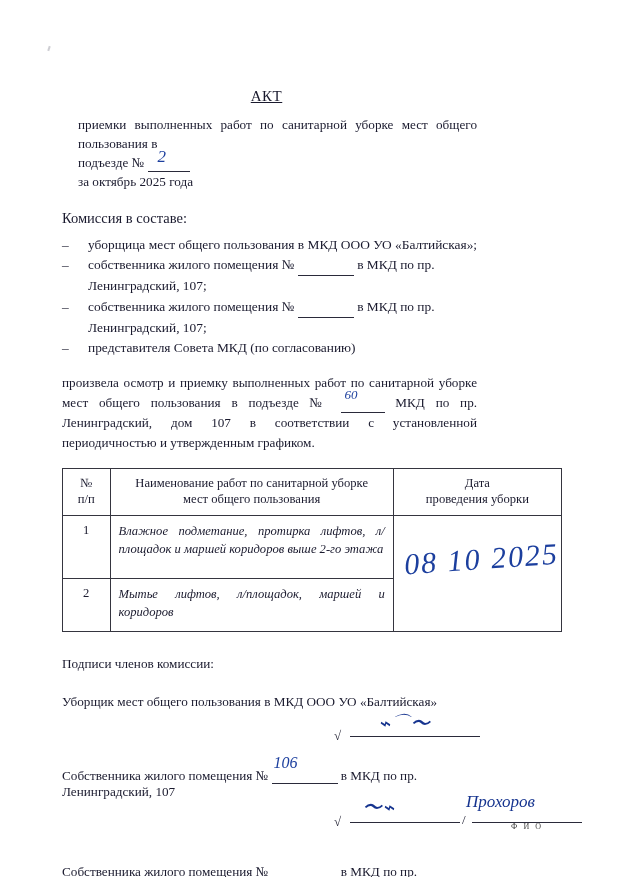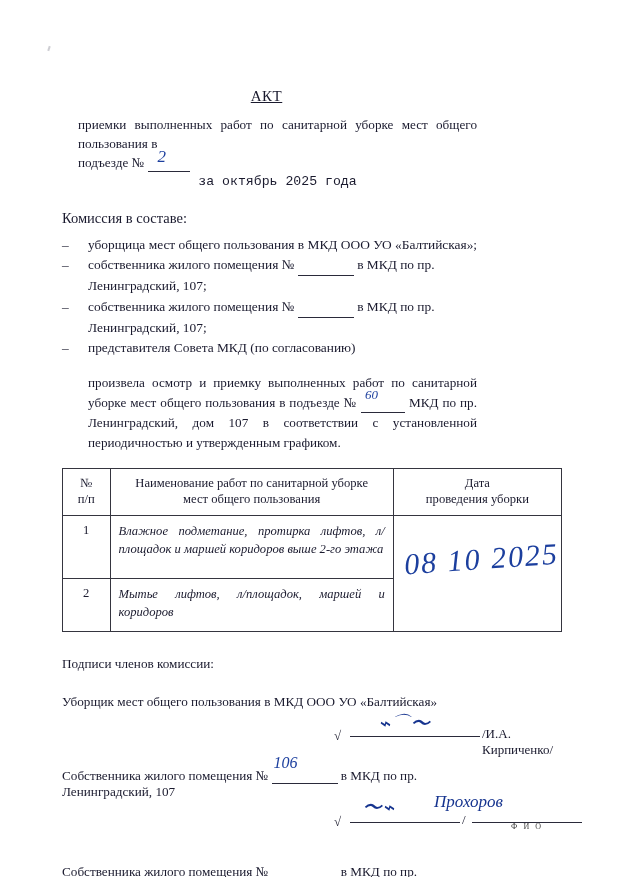--- a/index.html
+++ b/index.html
@@ -40,21 +40,21 @@
     text-decoration: underline;
     margin: 0;
     padding-top: 88px;
   }
   .intro {
     margin: 10px 56px 0 78px;
     font-size: 13.2px;
     line-height: 1.45;
     text-align: justify;
   }
-  .intro .c { text-align: center; display:block;font-family:Liberation Mono, monospace; }
+  .intro .c { display:block; }
   .blank-inline {
     display: inline-block;
     border-bottom: 1px solid #2a2a3a;
     min-width: 54px;
     height: 12px;
     vertical-align: bottom;
     position: relative;
   }
   .hand {
     font-family: "Liberation Serif", serif;
@@ -78,21 +78,21 @@
   ul.members li {
     position: relative;
     padding-left: 26px;
   }
   ul.members li .dash {
     position: absolute;
     left: 0;
     top: 0;
   }
   .para2 {
-    margin: 14px 56px 0 88px;
+    margin: 14px 56px 0 62px;
     font-size: 13.2px;
     line-height: 1.5;
     text-align: justify;
   }
   table.work {
     border-collapse: collapse;
     margin: 16px 0 0 62px;
     width: 500px;
     font-size: 12.6px;
   }
@@ -258,37 +258,36 @@
   <div class="signatures">
 
     <div class="sig-title">Подписи членов комиссии:</div>
 
     <div class="sig-line">
       <div>Уборщик мест общего пользования в МКД ООО УО «Балтийская»</div>
       <div class="sig-row" style="margin-top:14px;">
         <span class="sig-slot check" style="left:272px; top:4px;">√</span>
         <span class="rule" style="position:absolute; left:288px; top:2px; width:130px;"></span>
         <span class="scribble" style="left:316px; top:-14px;">⌁⌒〜</span>
-        <span class="sig-slot" style="left:420px; top:2px;">/И.А. Кирпиченко/</span>
       </div>
     </div>
 
     <div class="sig-line" style="margin-top:-6px;">
       <span>Собственника жилого помещения №</span>
       <span class="blank-inline" style="min-width:66px">
         <span class="hand" style="left:2px; top:-17px; font-size:16px;">106</span>
       </span>
       <span>в МКД по пр. Ленинградский, 107</span>
       <div class="sig-row" style="margin-top:10px;">
         <span class="sig-slot check" style="left:272px; top:4px;">√</span>
         <span class="rule" style="position:absolute; left:288px; top:2px; width:110px;"></span>
         <span class="sig-slot" style="left:400px; top:2px;">/</span>
         <span class="rule" style="position:absolute; left:410px; top:2px; width:110px;"></span>
         <span class="scribble" style="left:300px; top:-16px;">〜⌁</span>
-        <span class="scribble" style="left:372px; top:-18px; font-size:17px;text-align:right;">Прохоров</span>
+        <span class="scribble" style="left:404px; top:-18px; font-size:17px;text-align:right;">Прохоров</span>
         <span class="fio" style="position:absolute; left:410px; top:12px; width:110px;">Ф И О</span>
       </div>
     </div>
 
     <div class="sig-line" style="margin-top:20px;">
       <span>Собственника жилого помещения №</span>
       <span class="blank-inline" style="min-width:66px"></span>
       <span>в МКД по пр. Ленинградский, 107</span>
       <div class="sig-row" style="margin-top:14px;">
         <span class="sig-slot check" style="left:272px; top:4px;">√</span>

